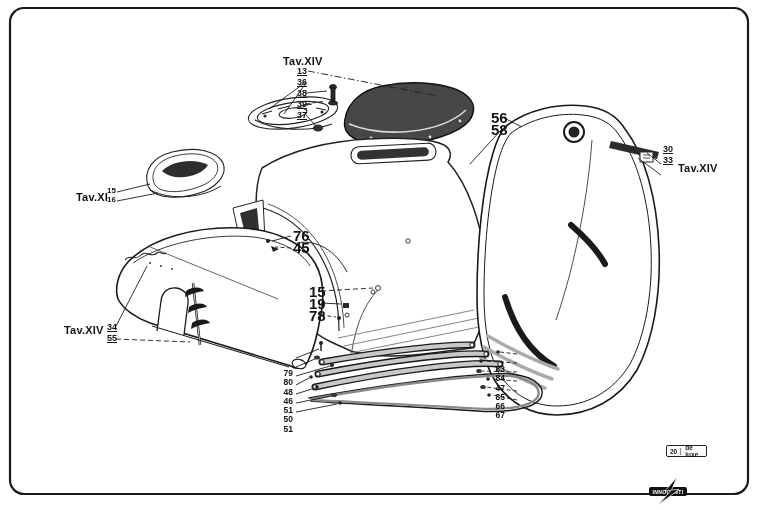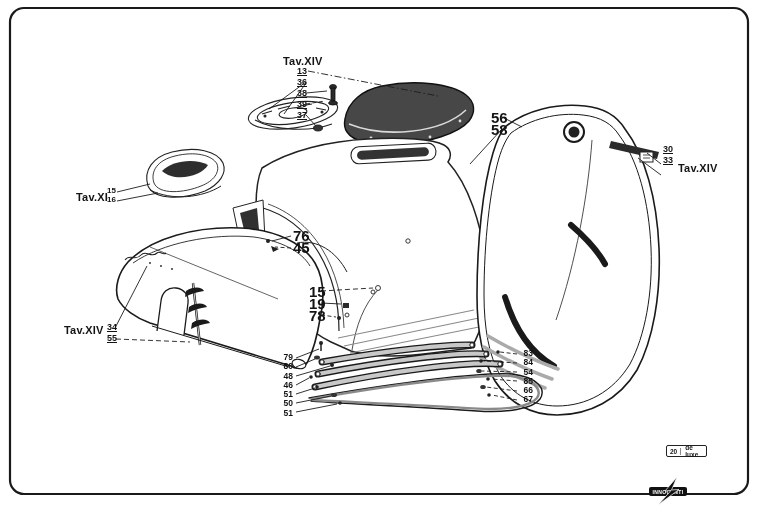--- a/index.html
+++ b/index.html
@@ -5,21 +5,21 @@
   html,body{margin:0;padding:0;background:#fff;}
   .page{position:relative;width:760px;height:510px;background:#fff;overflow:hidden;
         font-family:"Liberation Sans","DejaVu Sans",sans-serif;color:#141414;}
   .page svg{position:absolute;left:0;top:0;}
   .lbl,.col{position:absolute;font-weight:700;white-space:nowrap;}
   .tav{font-size:11px;letter-spacing:.2px;}
   .col span{display:block;}
   .num11{font-size:9px;line-height:11px;text-decoration:underline;}
   .num12{font-size:15px;line-height:12px;}
   .num9{font-size:8px;line-height:9px;}
-  .numsm{font-size:8.5px;line-height:9.3px;width:15px;text-align:right;}
+  .numsm{font-size:8.5px;line-height:9.3px;width:15px;text-align:right;margin-top:16px;}
   .plate{position:absolute;left:666px;top:445px;width:41px;height:12px;border:1px solid #222;
          border-radius:2px;display:flex;align-items:center;font-size:6.5px;font-weight:700;
          padding:0 3px;box-sizing:border-box;background:#fff;}
   .plate .pnum{padding-right:3px;border-right:1px solid #8a8a8a;}
   .plate .pmodel{padding-left:4px;}
 </style>
 </head>
 <body>
 
 <div class="page">
@@ -250,24 +250,24 @@
 <div class="col numsm" style="left:278px;top:353px">
   <span>79</span>
   <span>80</span>
   <span>48</span>
   <span>46</span>
   <span>51</span>
   <span>50</span>
   <span>51</span>
 </div>
 
-<div class="col numsm" style="left:518px;top:349px">
+<div class="col numsm" style="left:490px;top:349px">
   <span>83</span>
   <span>84</span>
-  <span>54</span>
+  <span>47</span>
   <span>85</span>
   <span>66</span>
   <span>67</span>
 </div>
 
 <div class="plate">
   <span class="pnum">20</span>
   <span class="pmodel">de luxe</span>
 </div>
 

